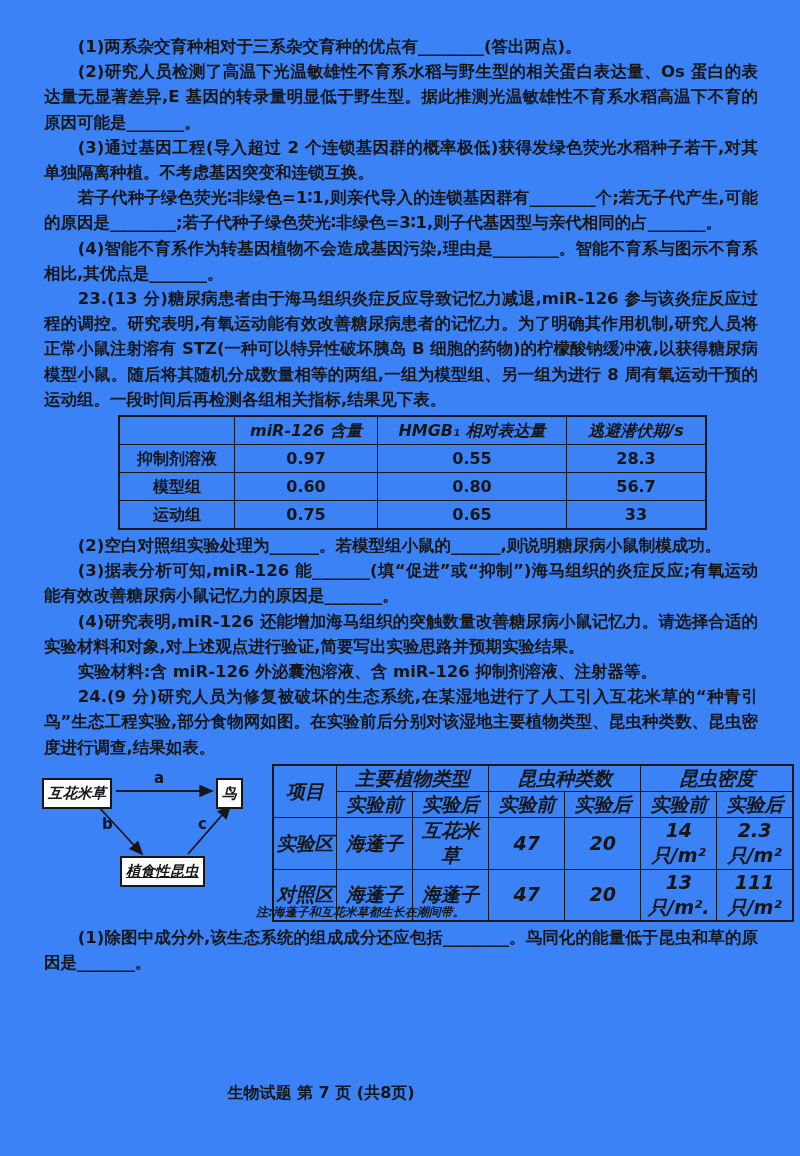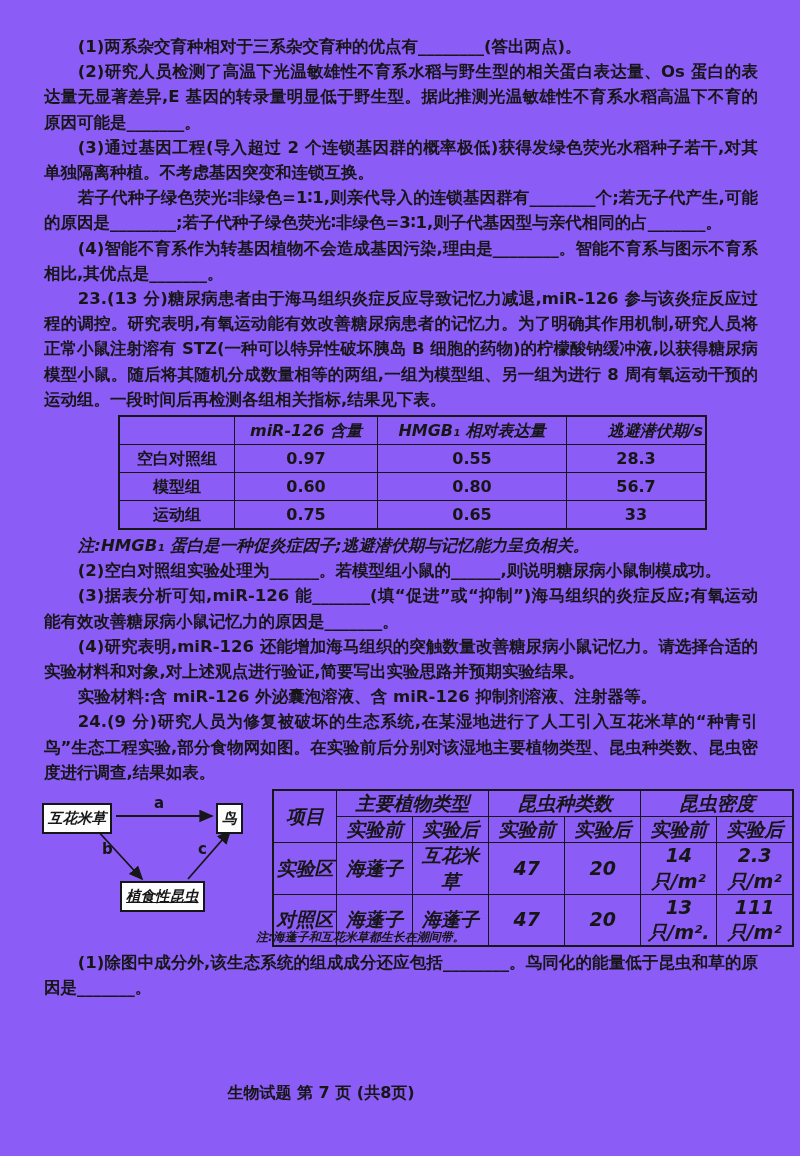--- a/index.html
+++ b/index.html
@@ -1,19 +1,19 @@
 <!DOCTYPE html>
 <html><head>
 <meta charset="utf-8">
 <style>
   html,body{margin:0;padding:0;background:#e8e8e8;}
   .page{
     position:relative;
     width:800px;height:1156px;
-    background:#8b5cf6;
+    background:#3b82f6;
     font-family:"DejaVu Sans","Liberation Sans",sans-serif;
     color:#161616;
     overflow:hidden;
   }
   .content{
     position:absolute;
     left:44px;top:34px;width:714px;
     font-size:16.5px;
     line-height:25.2px;
     font-weight:bold;
@@ -33,21 +33,21 @@
   .t1 th,.t1 td{
     border:1px solid #161616;
     text-align:center;
     vertical-align:middle;
     height:27px;
     padding:0 2px;
     font-weight:bold;
     overflow:hidden;
   }
   .t1 th{font-style:italic;}
-  .t1 .c0{width:110px;} .t1 .c1{width:138px;} .t1 .c2{width:184px;} .t1 .c3{width:134px;text-align:right;}
+  .t1 .c0{width:110px;} .t1 .c1{width:138px;} .t1 .c2{width:184px;} .t1 .c3{width:134px;}
   
   .figure-row{
     position:relative;
     height:134px;
     margin:4px 0 0 -8px;
   }
   .foodweb{
     position:absolute;left:0;top:6px;width:228px;height:122px;
   }
   .foodweb svg{position:absolute;left:0;top:0;}
@@ -116,41 +116,40 @@
 
     <table class="t1">
       <tbody>
           <tr>
         <th class="c0"></th>
         <th class="c1">miR-126 含量</th>
         <th class="c2">HMGB₁ 相对表达量</th>
         <th class="c3">逃避潜伏期/s</th>
       </tr>
       <tr>
-        <td>空白对照组</td>
+        <td>抑制剂溶液</td>
         <td>0.97</td>
         <td>0.55</td>
         <td>28.3</td>
       </tr>
       <tr>
         <td>模型组</td>
         <td>0.60</td>
         <td>0.80</td>
         <td>56.7</td>
       </tr>
       <tr>
         <td>运动组</td>
         <td>0.75</td>
         <td>0.65</td>
         <td>33</td>
       </tr>
     </tbody>
       </table>
 
-    <p class="para indent kai">注:HMGB₁ 蛋白是一种促炎症因子;逃避潜伏期与记忆能力呈负相关。</p>
     <p class="para indent">(2)空白对照组实验处理为______。若模型组小鼠的______,则说明糖尿病小鼠制模成功。</p>
     <p class="para indent">(3)据表分析可知,miR-126 能_______(填“促进”或“抑制”)海马组织的炎症反应;有氧运动能有效改善糖尿病小鼠记忆力的原因是_______。</p>
     <p class="para indent">(4)研究表明,miR-126 还能增加海马组织的突触数量改善糖尿病小鼠记忆力。请选择合适的实验材料和对象,对上述观点进行验证,简要写出实验思路并预期实验结果。</p>
     <p class="para indent">实验材料:含 miR-126 外泌囊泡溶液、含 miR-126 抑制剂溶液、注射器等。</p>
 
     <p class="para indent">24.(9 分)研究人员为修复被破坏的生态系统,在某湿地进行了人工引入互花米草的“种青引鸟”生态工程实验,部分食物网如图。在实验前后分别对该湿地主要植物类型、昆虫种类数、昆虫密度进行调查,结果如表。</p>
 
     <div class="figure-row">
 
       <div class="foodweb">

